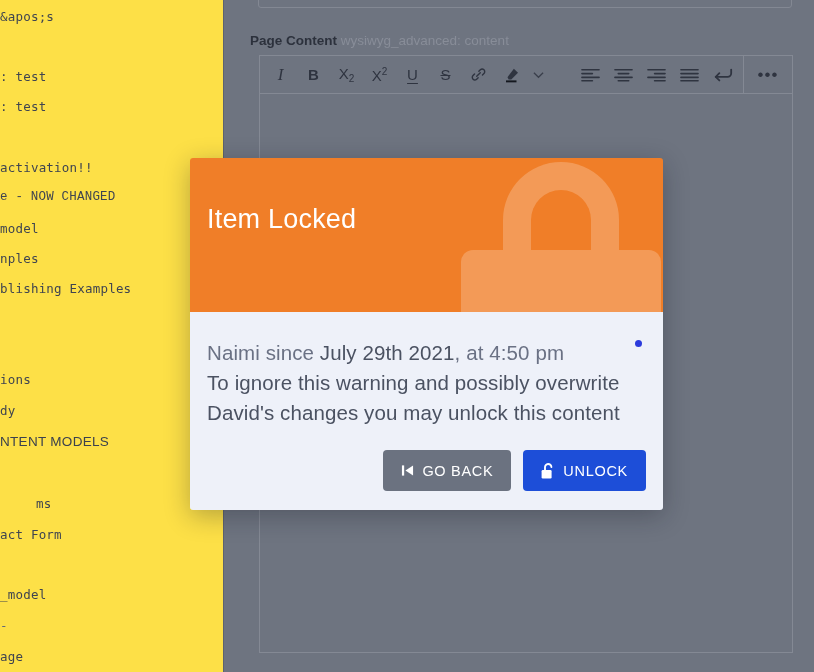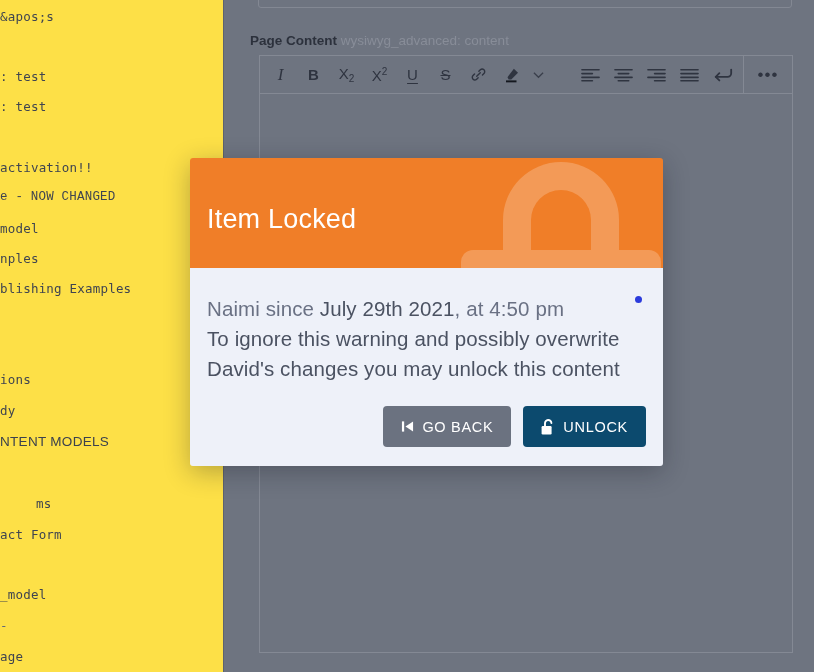--- a/index.html
+++ b/index.html
@@ -133,21 +133,21 @@
     position: absolute;
     left: 190px; top: 158px;
     width: 473px;
     border-radius: 3px;
     overflow: visible;
     box-shadow: 0 6px 26px rgba(20,24,33,.30);
   }
 
   .modal-head {
     position: relative;
-    height: 110px;
+    height: 154px;
     background: #f07e28;
     border-radius: 3px 3px 0 0;
     overflow: hidden;
   }
   .modal-title {
     position: absolute;
     left: 17px; top: 46px;
     font-size: 27px;
     color: #ffffff;
     letter-spacing: .2px;
@@ -226,21 +226,21 @@
     padding: 0 18px;
     border: none;
     border-radius: 4px;
     color: #ffffff;
     font-size: 14.5px;
     letter-spacing: .7px;
     cursor: pointer;
     font-family: "Liberation Sans", sans-serif;
   }
   .btn-back   { background: #6b7280; text-align: center; }
-  .btn-unlock { background: #0c4a6e; }
+  .btn-unlock { background: #1d4ed8; }
   .btn svg { display: block; }
 </style>
 </head>
 <body>
 
 <div id="root">
 
   <div class="app-layer">
 
     <div class="sidebar">

